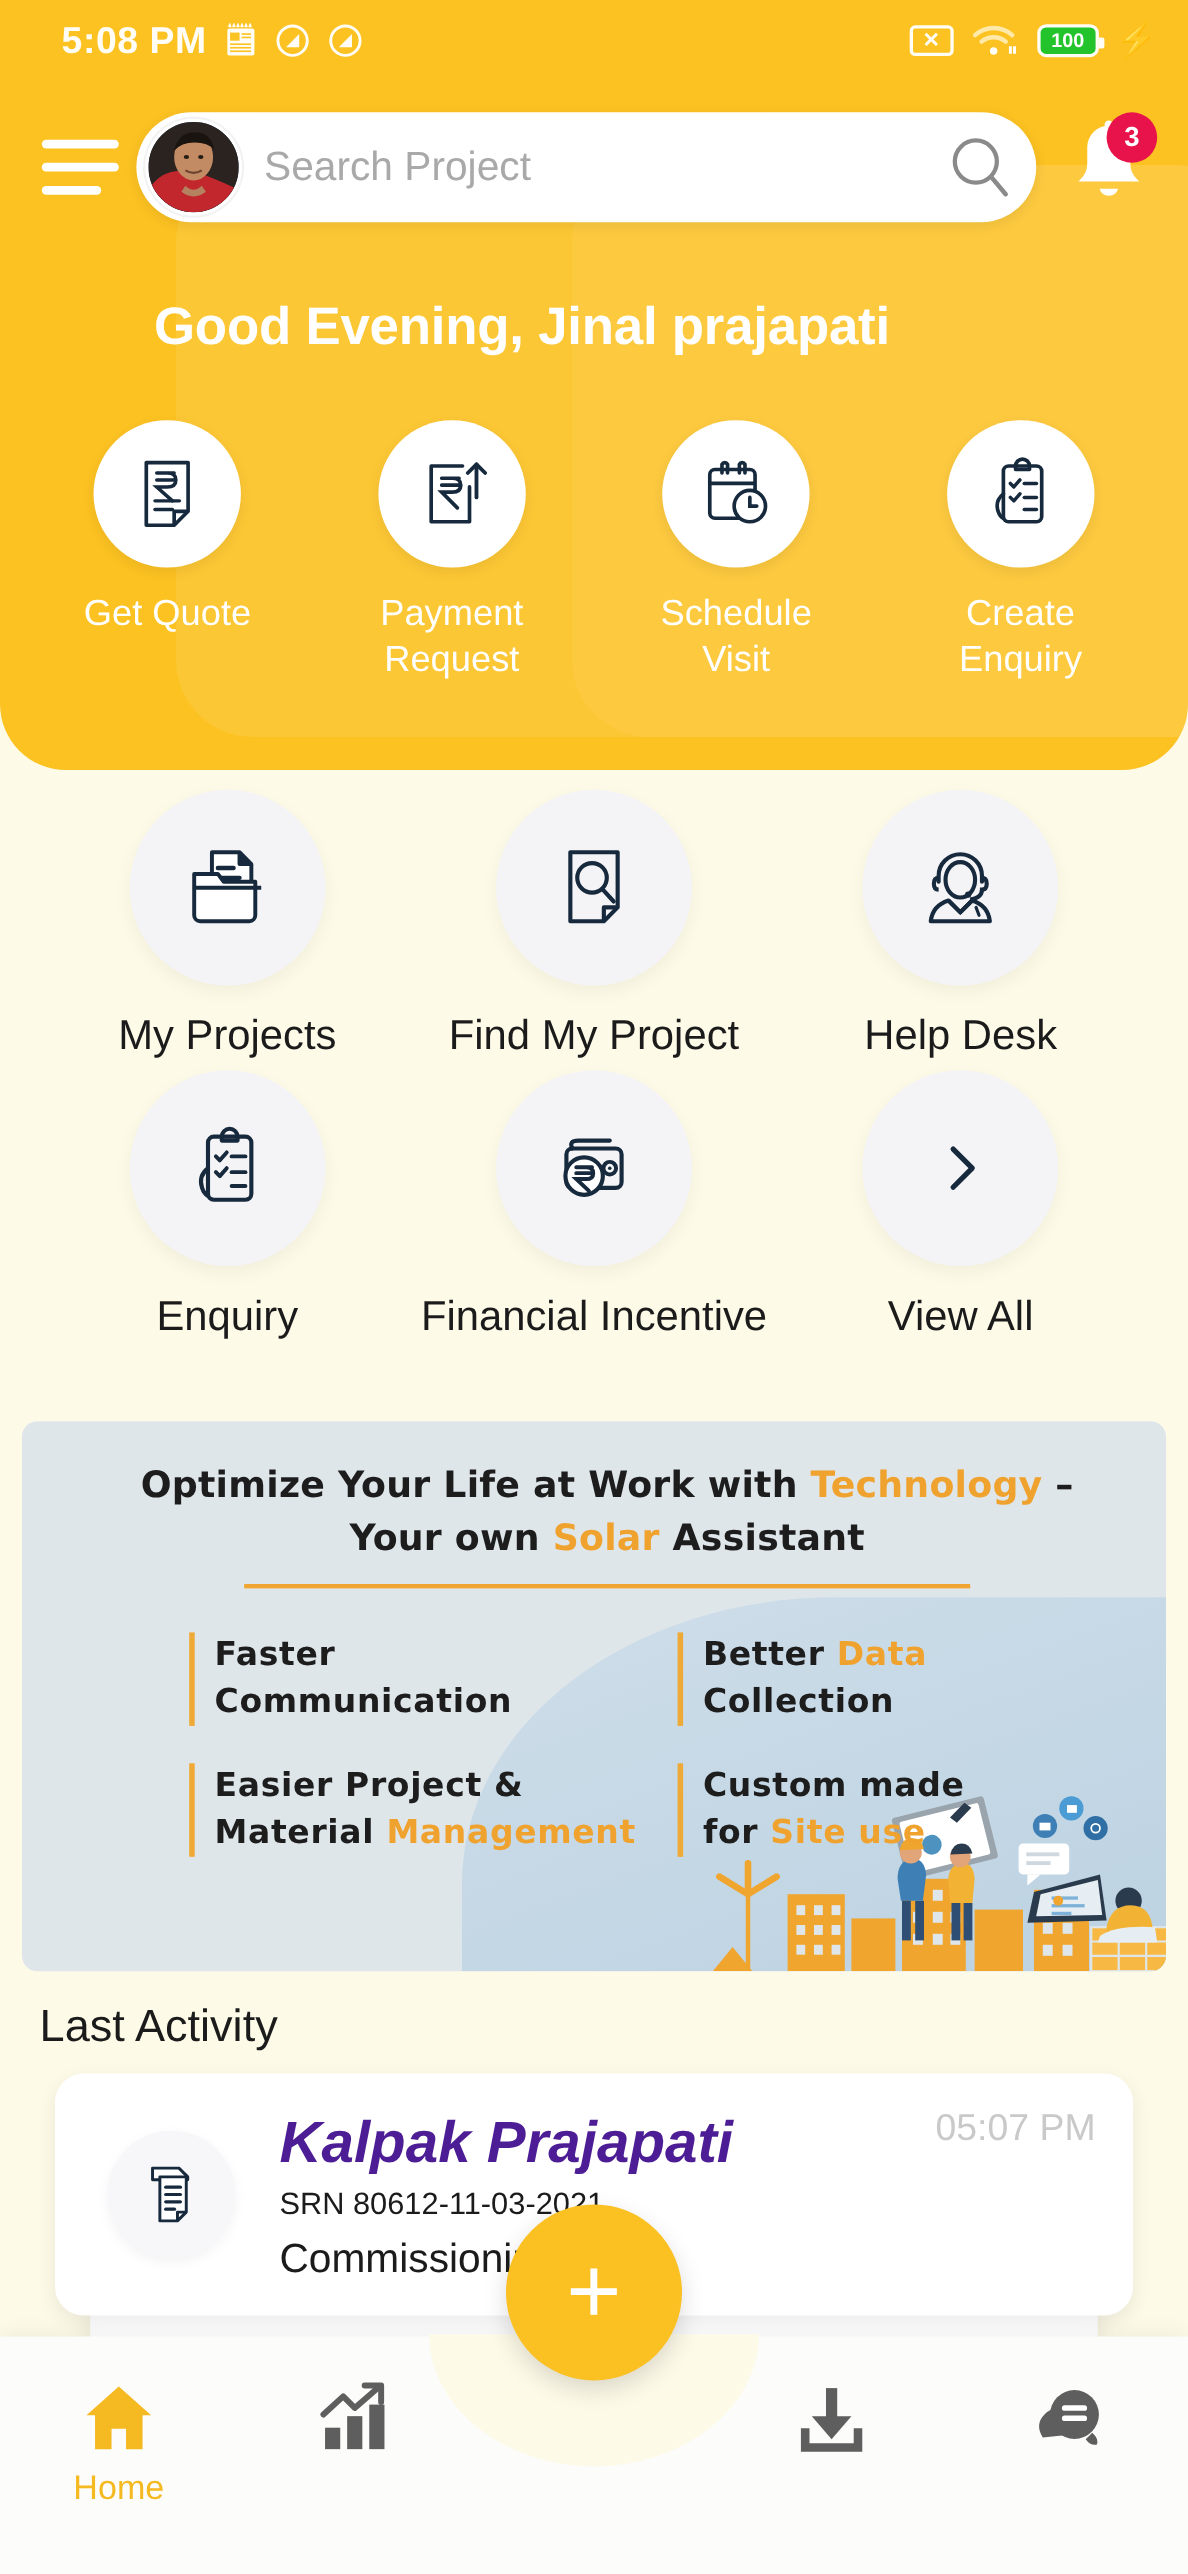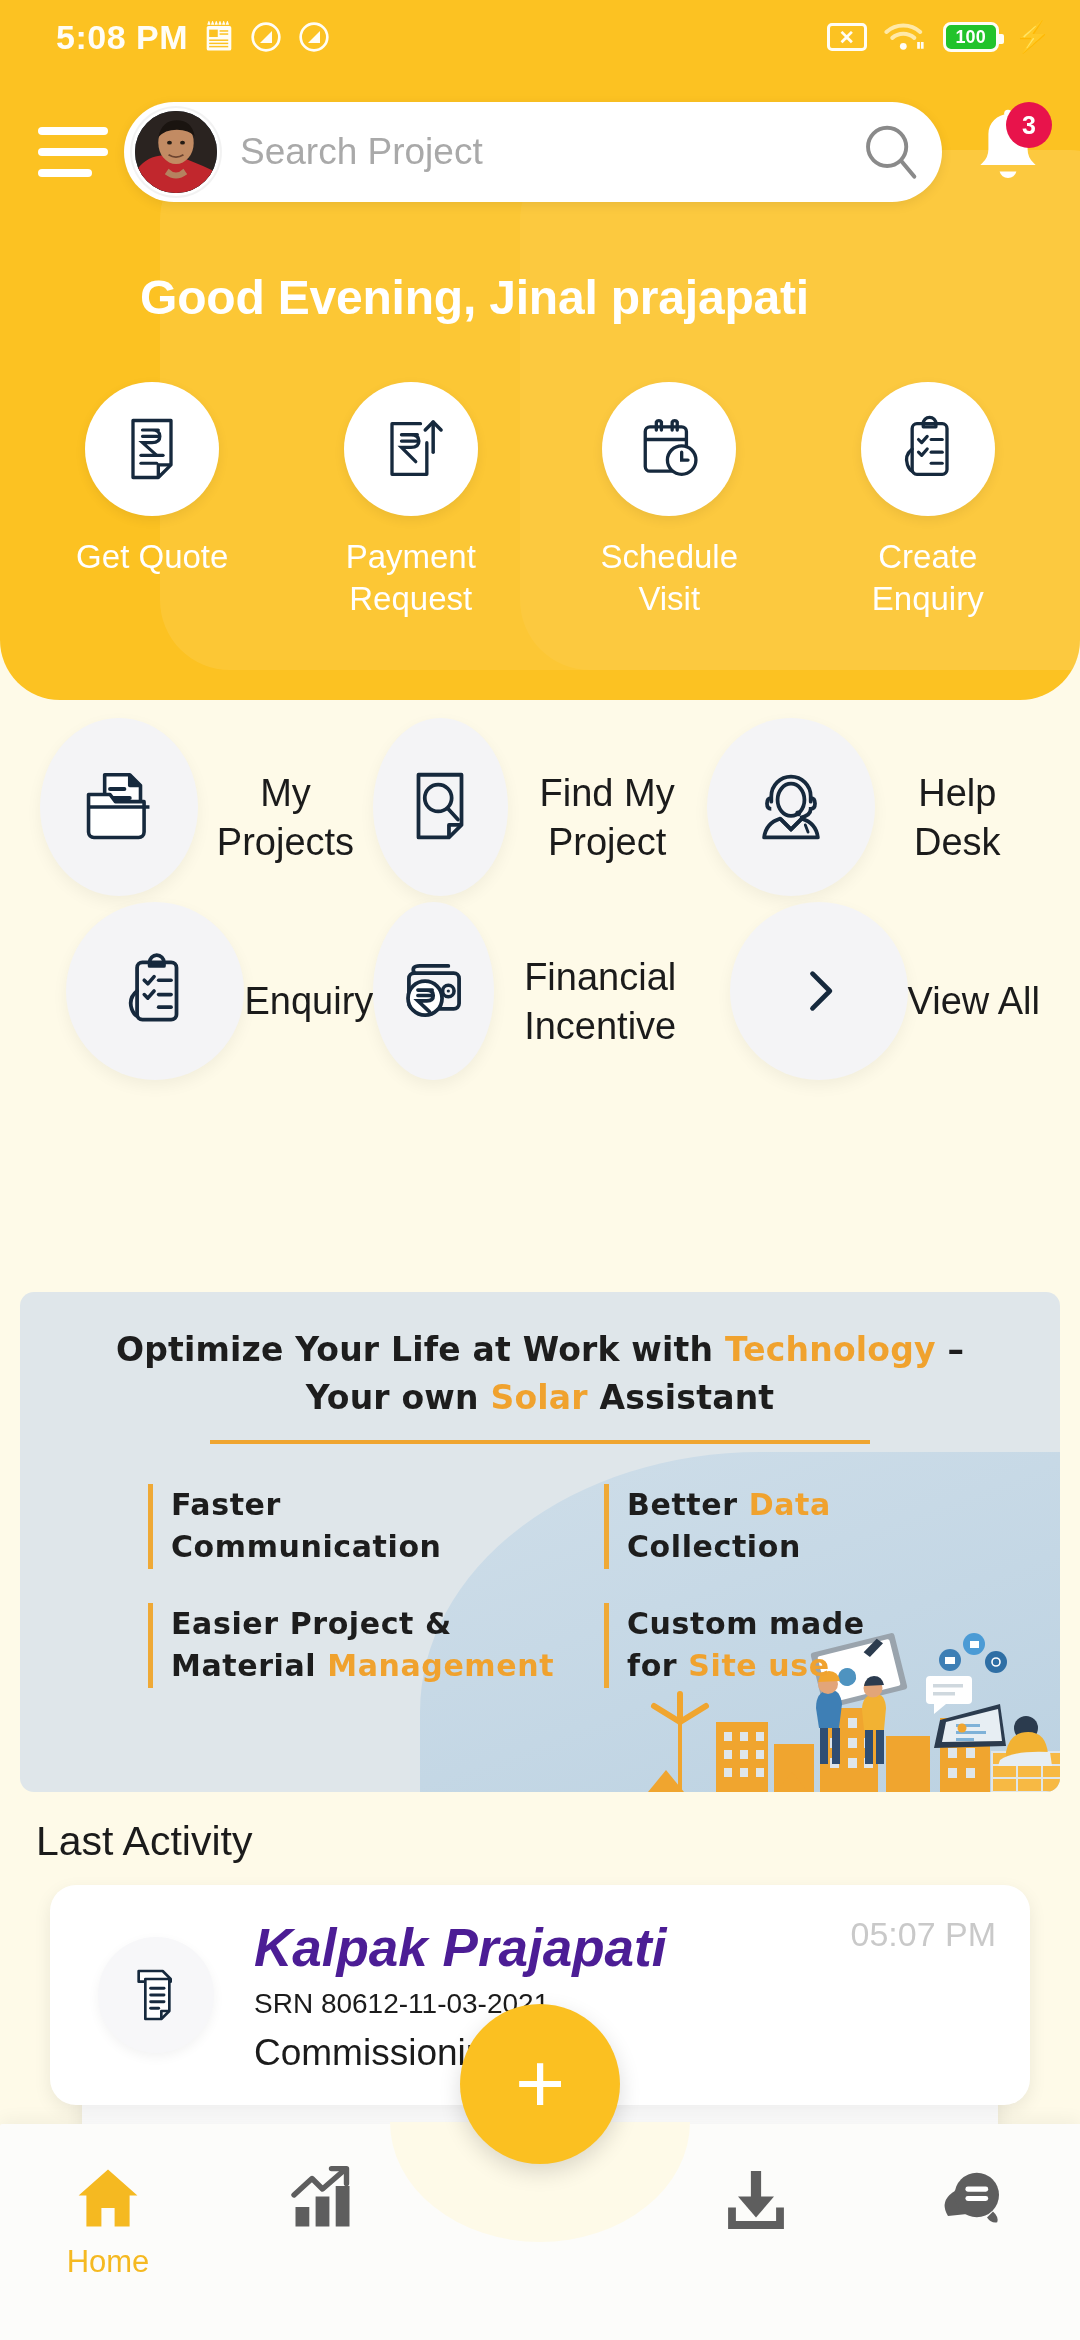--- a/index.html
+++ b/index.html
@@ -108,34 +108,34 @@
   .quick-label {
     margin-top: 20px; font-size: 33px; color: #fff; text-align: center;
     line-height: 1.28; max-width: 190px;
   }
 
   
   .grid {
     position: absolute; top: 718px; left: 0; width: 1080px;
     display: flex; flex-wrap: wrap; padding: 0 40px;
   }
-  .grid-item { width: 33.333%; display:flex; flex-direction:row; align-items:center; margin-bottom: 6px; cursor:pointer;justify-content:flex-end; }
+  .grid-item { width: 33.333%; display:flex; flex-direction:column; align-items:center; margin-bottom: 6px; cursor:pointer;justify-content:flex-end; }
   .grid-circle {
     width: 178px; height: 178px; border-radius: 50%; background: #F4F4F6;
     display:flex; align-items:center; justify-content:center;
     box-shadow: 0 6px 16px rgba(0,0,0,.05);
   }
   .grid-label {
     margin-top: 22px; font-size: 38px; color: #1b1b1b; text-align:center; line-height: 1.3;
   }
 
   
   .banner {
     position: absolute; top: 1292px; left: 20px; width: 1040px; height: 500px;
-    background: #DFE6EA; border-radius: 14px; overflow: hidden;
+    background: #DFE6EA; border-radius: 14px; overflow: hidden; padding-left: 24px;
   }
   .banner-sky {
     position:absolute; right:0; bottom:0; width: 640px; height: 340px;
     background: linear-gradient(160deg, #cfdee9 0%, #bcd2e2 100%);
     border-top-left-radius: 340px 260px;
   }
   .banner-title {
     position: relative; z-index:3; text-align:center; padding-top: 34px;
     font-size: 33px; font-weight: bold; color: #1d1d1d; line-height: 1.45;
     font-family: "DejaVu Sans", sans-serif; letter-spacing: .2px;

